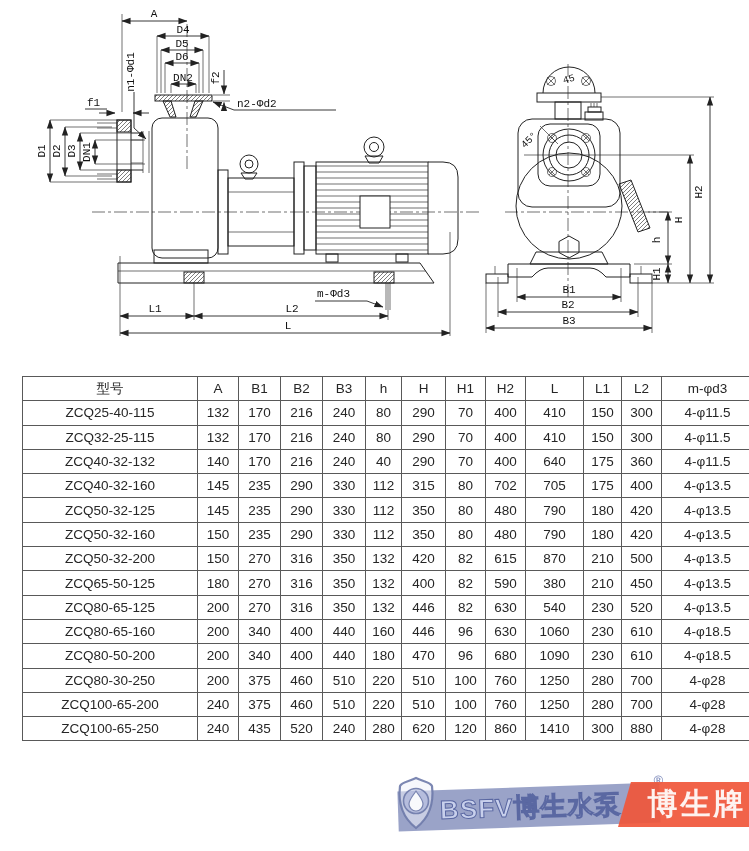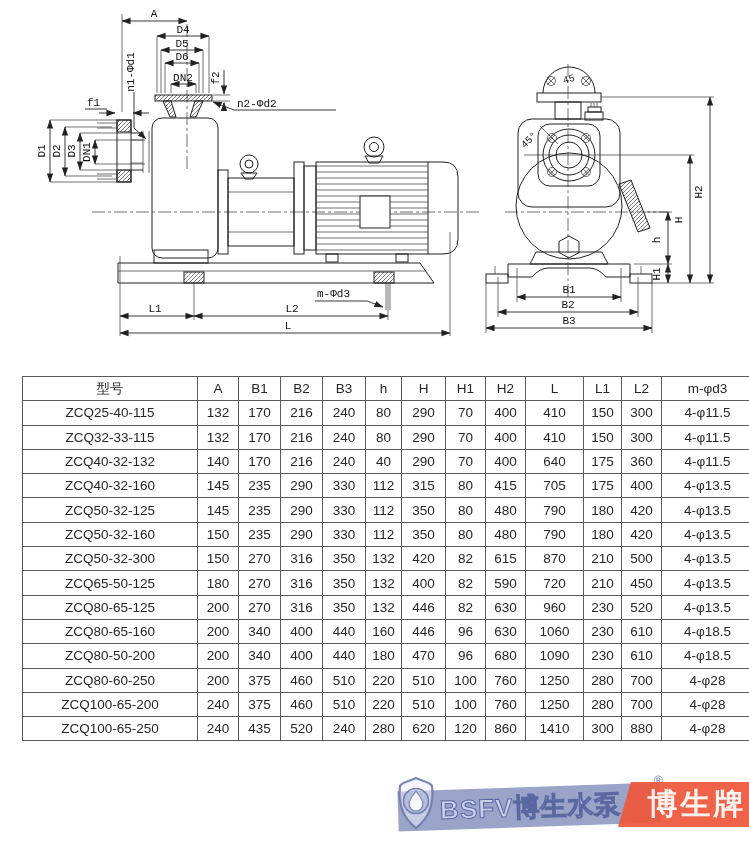--- a/index.html
+++ b/index.html
@@ -265,21 +265,21 @@
           <td>80</td>
           <td>290</td>
           <td>70</td>
           <td>400</td>
           <td>410</td>
           <td>150</td>
           <td>300</td>
           <td>4-φ11.5</td>
         </tr>
         <tr>
-          <td>ZCQ32-33-115</td>
+          <td>ZCQ32-25-115</td>
           <td>132</td>
           <td>170</td>
           <td>216</td>
           <td>240</td>
           <td>80</td>
           <td>290</td>
           <td>70</td>
           <td>400</td>
           <td>410</td>
           <td>150</td>
@@ -303,21 +303,21 @@
         </tr>
         <tr>
           <td>ZCQ40-32-160</td>
           <td>145</td>
           <td>235</td>
           <td>290</td>
           <td>330</td>
           <td>112</td>
           <td>315</td>
           <td>80</td>
-          <td>415</td>
+          <td>702</td>
           <td>705</td>
           <td>175</td>
           <td>400</td>
           <td>4-φ13.5</td>
         </tr>
         <tr>
           <td>ZCQ50-32-125</td>
           <td>145</td>
           <td>235</td>
           <td>290</td>
@@ -340,21 +340,21 @@
           <td>112</td>
           <td>350</td>
           <td>80</td>
           <td>480</td>
           <td>790</td>
           <td>180</td>
           <td>420</td>
           <td>4-φ13.5</td>
         </tr>
         <tr>
-          <td>ZCQ50-32-300</td>
+          <td>ZCQ50-32-200</td>
           <td>150</td>
           <td>270</td>
           <td>316</td>
           <td>350</td>
           <td>132</td>
           <td>420</td>
           <td>82</td>
           <td>615</td>
           <td>870</td>
           <td>210</td>
@@ -364,36 +364,36 @@
         <tr>
           <td>ZCQ65-50-125</td>
           <td>180</td>
           <td>270</td>
           <td>316</td>
           <td>350</td>
           <td>132</td>
           <td>400</td>
           <td>82</td>
           <td>590</td>
-          <td>720</td>
+          <td>380</td>
           <td>210</td>
           <td>450</td>
           <td>4-φ13.5</td>
         </tr>
         <tr>
           <td>ZCQ80-65-125</td>
           <td>200</td>
           <td>270</td>
           <td>316</td>
           <td>350</td>
           <td>132</td>
           <td>446</td>
           <td>82</td>
           <td>630</td>
-          <td>960</td>
+          <td>540</td>
           <td>230</td>
           <td>520</td>
           <td>4-φ13.5</td>
         </tr>
         <tr>
           <td>ZCQ80-65-160</td>
           <td>200</td>
           <td>340</td>
           <td>400</td>
           <td>440</td>
@@ -415,21 +415,21 @@
           <td>180</td>
           <td>470</td>
           <td>96</td>
           <td>680</td>
           <td>1090</td>
           <td>230</td>
           <td>610</td>
           <td>4-φ18.5</td>
         </tr>
         <tr>
-          <td>ZCQ80-60-250</td>
+          <td>ZCQ80-30-250</td>
           <td>200</td>
           <td>375</td>
           <td>460</td>
           <td>510</td>
           <td>220</td>
           <td>510</td>
           <td>100</td>
           <td>760</td>
           <td>1250</td>
           <td>280</td>

